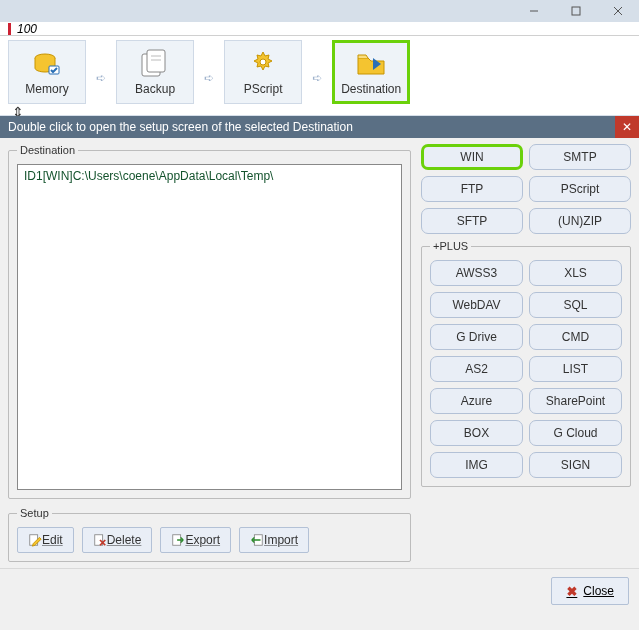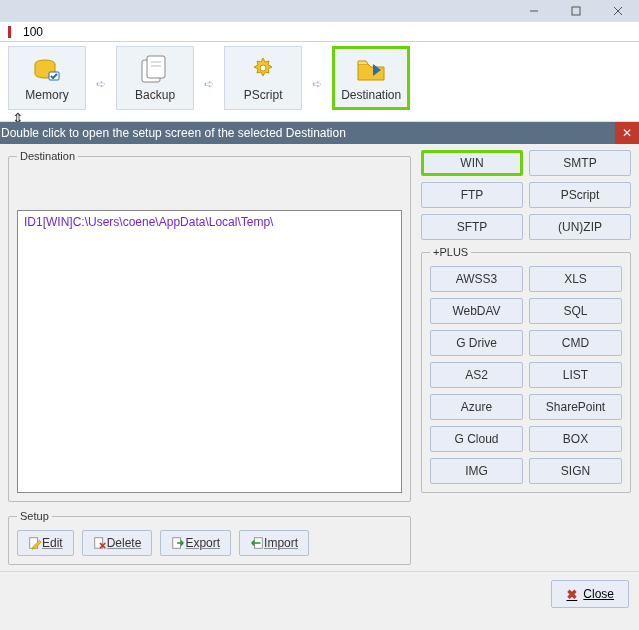--- a/index.html
+++ b/index.html
@@ -1,40 +1,40 @@
 <!DOCTYPE html>
 <html><head>
 <meta charset="utf-8">
 <style>
   * { box-sizing: border-box; font-family: "Segoe UI", Tahoma, sans-serif; font-size: 12px; }
   body { margin: 0; background: #f0f0f0; width: 639px; height: 630px; overflow: hidden; }
   .titlebar { height: 22px; background: #d6dfe9; display: flex; justify-content: flex-end; align-items: center; }
   .winbtn { width: 42px; height: 22px; display: flex; align-items: center; justify-content: center; color: #555; }
   .winbtn svg { width: 10px; height: 10px; stroke: #555; stroke-width: 1; fill: none; }
-  .ribbonbar { height: 20px; background: #fff; display: flex; align-items: center; padding-left: 8px; gap: 12px; border-bottom: 1px solid #d0d0d0; }
+  .ribbonbar { height: 14px; background: #fff; display: flex; align-items: center; padding-left: 8px; gap: 6px; border-bottom: 1px solid #d0d0d0; font-style: italic; }
   .tinyicon { width: 3px; height: 12px; background: #c23; }
   .toolbar { background: #fff; height: 80px; padding: 4px 8px 0 8px; display: flex; align-items: flex-start; gap: 10px; border-bottom: 1px solid #d6dfe9; }
   .toolbtn { width: 78px; height: 64px; background: #eef3f8; border: 1px solid #cfd9e6; border-radius: 0; display: flex; flex-direction: column; align-items: center; justify-content: center; gap: 2px; font-size: 11px; color: #333; }
   .toolbtn svg { width: 32px; height: 32px; }
   .toolbtn.hi { border: 3px solid #6bd10a; }
   .arrow { align-self: center; color: #9fb2cc; font-size: 12px; }
-  .hint { position: relative; height: 22px; background: #5a6f84; color: #fff; display: flex; align-items: center; padding-left: 1px; font-size: 11px; }
+  .hint { position: relative; height: 22px; background: #5a6f84; color: #fff; display: flex; align-items: center; padding-left: 8px; font-size: 11px; }
   .hint .xbtn { position: absolute; right: 0; top: 0; width: 24px; height: 22px; background: #c0392b; color: #fff; display: flex; align-items: center; justify-content: center; }
   .drag { position: absolute; left: 12px; margin-top: -12px; color: #333; font-size: 14px; }
   .body { display: flex; padding: 6px 8px 4px 8px; gap: 10px; }
   fieldset { border: 1px solid #bcbcbc; border-radius: 2px; margin: 0; padding: 8px; }
   legend { font-size: 11px; color: #333; padding: 0 3px; }
   .left { flex: 1; display: flex; flex-direction: column; gap: 8px; }
-  .listbox { width: 100%; height: 283px; background: #fff; border: 1px solid #888; padding: 4px 6px; font-size: 12px; color: #6d28d9; overflow: auto; margin-top: 40px; }
+  .listbox { width: 100%; height: 326px; background: #fff; border: 1px solid #888; padding: 4px 6px; font-size: 12px; color: #14532d; overflow: auto; }
   .setup-row { display: flex; gap: 8px; }
   .btn { height: 26px; background: #e9eef6; border: 1px solid #b3c1d6; border-radius: 2px; display: inline-flex; align-items: center; justify-content: center; gap: 0; padding: 0 10px; font-size: 11px; color: #333; text-decoration: underline; text-decoration-color: rgba(0,0,0,0.4); cursor: default; }
   .btn svg { width: 14px; height: 14px; }
   .right { width: 210px; display: flex; flex-direction: column; gap: 6px; }
   .grid2 { display: grid; grid-template-columns: 1fr 1fr; gap: 6px; }
-  .catbtn { height: 26px; background: #e9eef6; border: 1px solid #b3c1d6; border-radius: 2px; display: flex; align-items: center; justify-content: center; font-size: 11px; color: #333; }
+  .catbtn { height: 26px; background: #e9eef6; border: 1px solid #b3c1d6; border-radius: 7px; display: flex; align-items: center; justify-content: center; font-size: 11px; color: #333; }
   .catbtn.hi { border: 3px solid #6bd10a; }
   .plus fieldset { padding: 8px; }
   .footer { padding: 8px 10px; display: flex; justify-content: flex-end; border-top: 1px solid #d9d9d9; margin-top: 2px; }
   .closebtn { height: 28px; padding: 0 14px; background: #e9eef6; border: 1px solid #b3c1d6; border-radius: 2px; display: inline-flex; align-items: center; gap: 6px; font-size: 11px; text-decoration: underline; }
   .closebtn .x { color: #c0392b; font-weight: bold; font-size: 13px; }
 </style>
 </head>
 <body>
 
 <div class="titlebar">
@@ -199,24 +199,24 @@
           <div class="catbtn">
               <span>LIST</span>
             </div>
           <div class="catbtn">
               <span>Azure</span>
             </div>
           <div class="catbtn">
               <span>SharePoint</span>
             </div>
           <div class="catbtn">
+              <span>BOX</span>
+            </div>
+          <div class="catbtn">
               <span>G Cloud</span>
-            </div>
-          <div class="catbtn">
-              <span>BOX</span>
             </div>
           <div class="catbtn">
               <span>IMG</span>
             </div>
           <div class="catbtn">
               <span>SIGN</span>
             </div>
         </div>
       </fieldset>
     </div>

